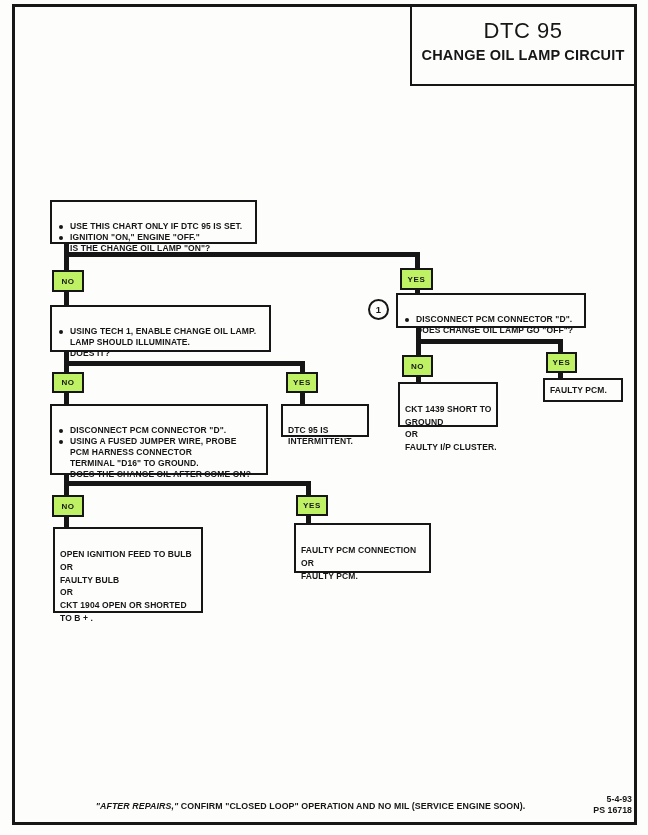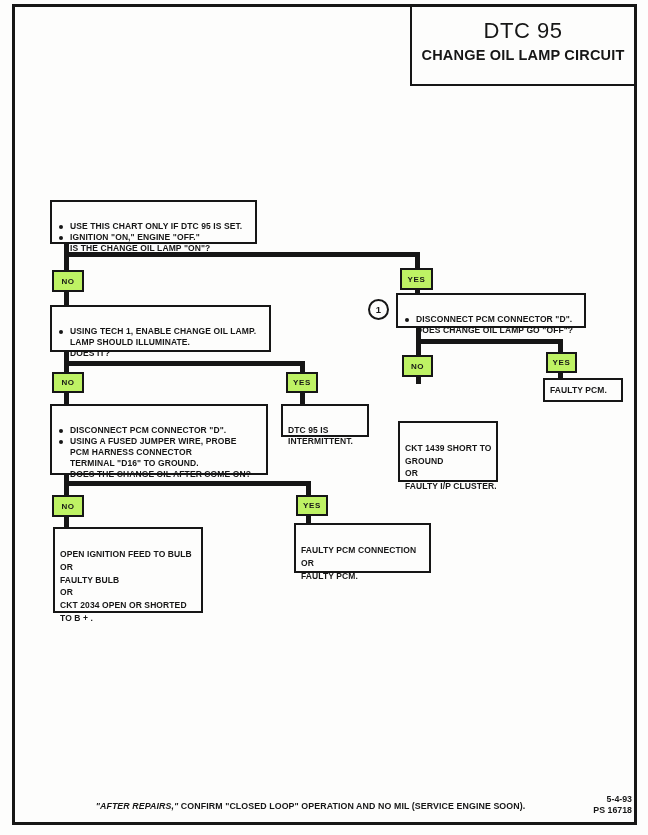--- a/index.html
+++ b/index.html
@@ -48,21 +48,21 @@
   .b-start        {left:50px; top:200px; width:207px; height:44px;}
   .d-no1          {left:52px; top:270px; width:32px;  height:22px;}
   .d-yes1         {left:400px;top:268px; width:33px;  height:22px;}
   .b-disconnect   {left:396px;top:293px; width:190px; height:35px;}
   .b-tech1        {left:50px; top:305px; width:221px; height:47px;text-align:right;}
   .d-no2          {left:52px; top:372px; width:32px;  height:21px;}
   .d-yes2         {left:286px;top:372px; width:32px;  height:21px;}
   .b-intermittent {left:281px;top:404px; width:88px;  height:33px;}
   .b-jumper       {left:50px; top:404px; width:218px; height:71px;}
   .d-no3          {left:402px;top:355px; width:31px;  height:22px;}
-  .b-ckt          {left:398px;top:382px; width:100px; height:61px;line-height:12.5px;margin-top:39px;}
+  .b-ckt          {left:398px;top:382px; width:100px; height:45px;line-height:12.5px;}
   .d-yes3         {left:546px;top:352px; width:31px;  height:21px;}
   .b-fpcm         {left:543px;top:378px; width:80px;  height:24px;line-height:12px;padding-top:4px;}
   .d-no4          {left:52px; top:495px; width:32px;  height:22px;}
   .b-openfeed     {left:53px; top:527px; width:150px; height:86px;line-height:12.8px;}
   .d-yes4         {left:296px;top:495px; width:32px;  height:21px;}
   .b-pcmconn      {left:294px;top:523px; width:137px; height:50px;line-height:13px;}
   
   .l-v1 {left:64px; top:242px; width:5px; height:30px;}
   .l-vr1{left:415px;top:252px; width:5px; height:18px;}
   .l-v2 {left:64px; top:291px; width:5px; height:16px;}
@@ -252,21 +252,21 @@
       <div class="bx-line">
         <span class="bx-text">OR</span>
       </div>
       <div class="bx-line">
         <span class="bx-text">FAULTY BULB</span>
       </div>
       <div class="bx-line">
         <span class="bx-text">OR</span>
       </div>
       <div class="bx-line">
-        <span class="bx-text">CKT 2034 OPEN OR SHORTED</span>
+        <span class="bx-text">CKT 1904 OPEN OR SHORTED</span>
       </div>
       <div class="bx-line">
         <span class="bx-text">TO B + .</span>
       </div>
     </div>
 
   <div class="dbox d-yes4">YES</div>
   <div class="fbox b-pcmconn">
       <div class="bx-line">
         <span class="bx-text">FAULTY PCM CONNECTION</span>

